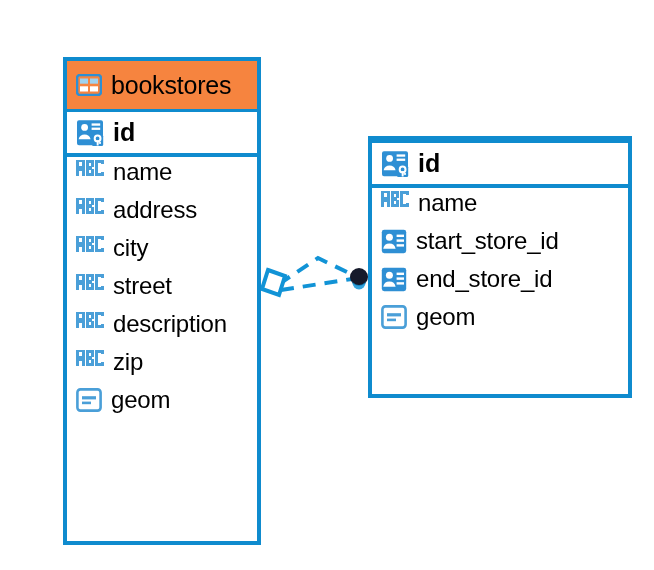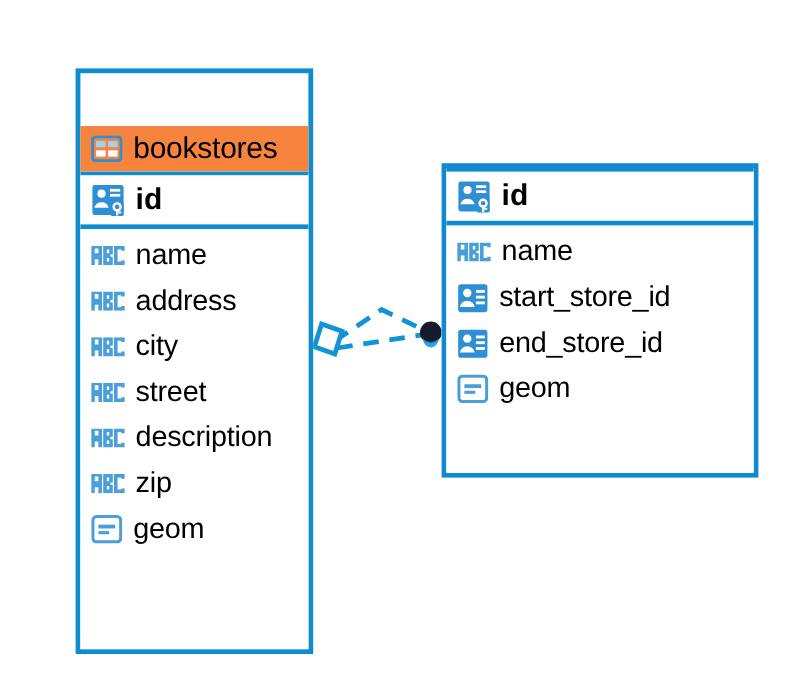--- a/index.html
+++ b/index.html
@@ -26,23 +26,22 @@
     border: 4px solid #0f8bce;
     display: flex;
     flex-direction: column;
   }
 
   .entity-header {
     display: flex;
     align-items: center;
     gap: 9px;
     padding: 0 9px;
-    height: 38px;
+    height: 48px;
     flex: none;
-    margin-top: 44px;
   }
   .entity-header.accent-orange { background: #f6843f; }
   .entity-header.accent-grey   { background: #e8e8e8; }
 
   .entity-title {
     font-size: 25px;
     color: #000000;
     line-height: 1;
     white-space: nowrap;
     letter-spacing: -0.2px;
@@ -64,21 +63,20 @@
     font-size: 25px;
     font-weight: bold;
     color: #000000;
     line-height: 1;
   }
 
   .field-list { flex: 1 1 auto; background: #ffffff; padding-top: 3px; }
 
   .field-row {
     display: flex;
-    align-items: center;
     gap: 9px;
     padding: 0 9px;
     height: 38px;
   }
   .field-label {
     font-size: 24px;
     color: #000000;
     line-height: 1;
     white-space: nowrap;
     letter-spacing: -0.2px;

